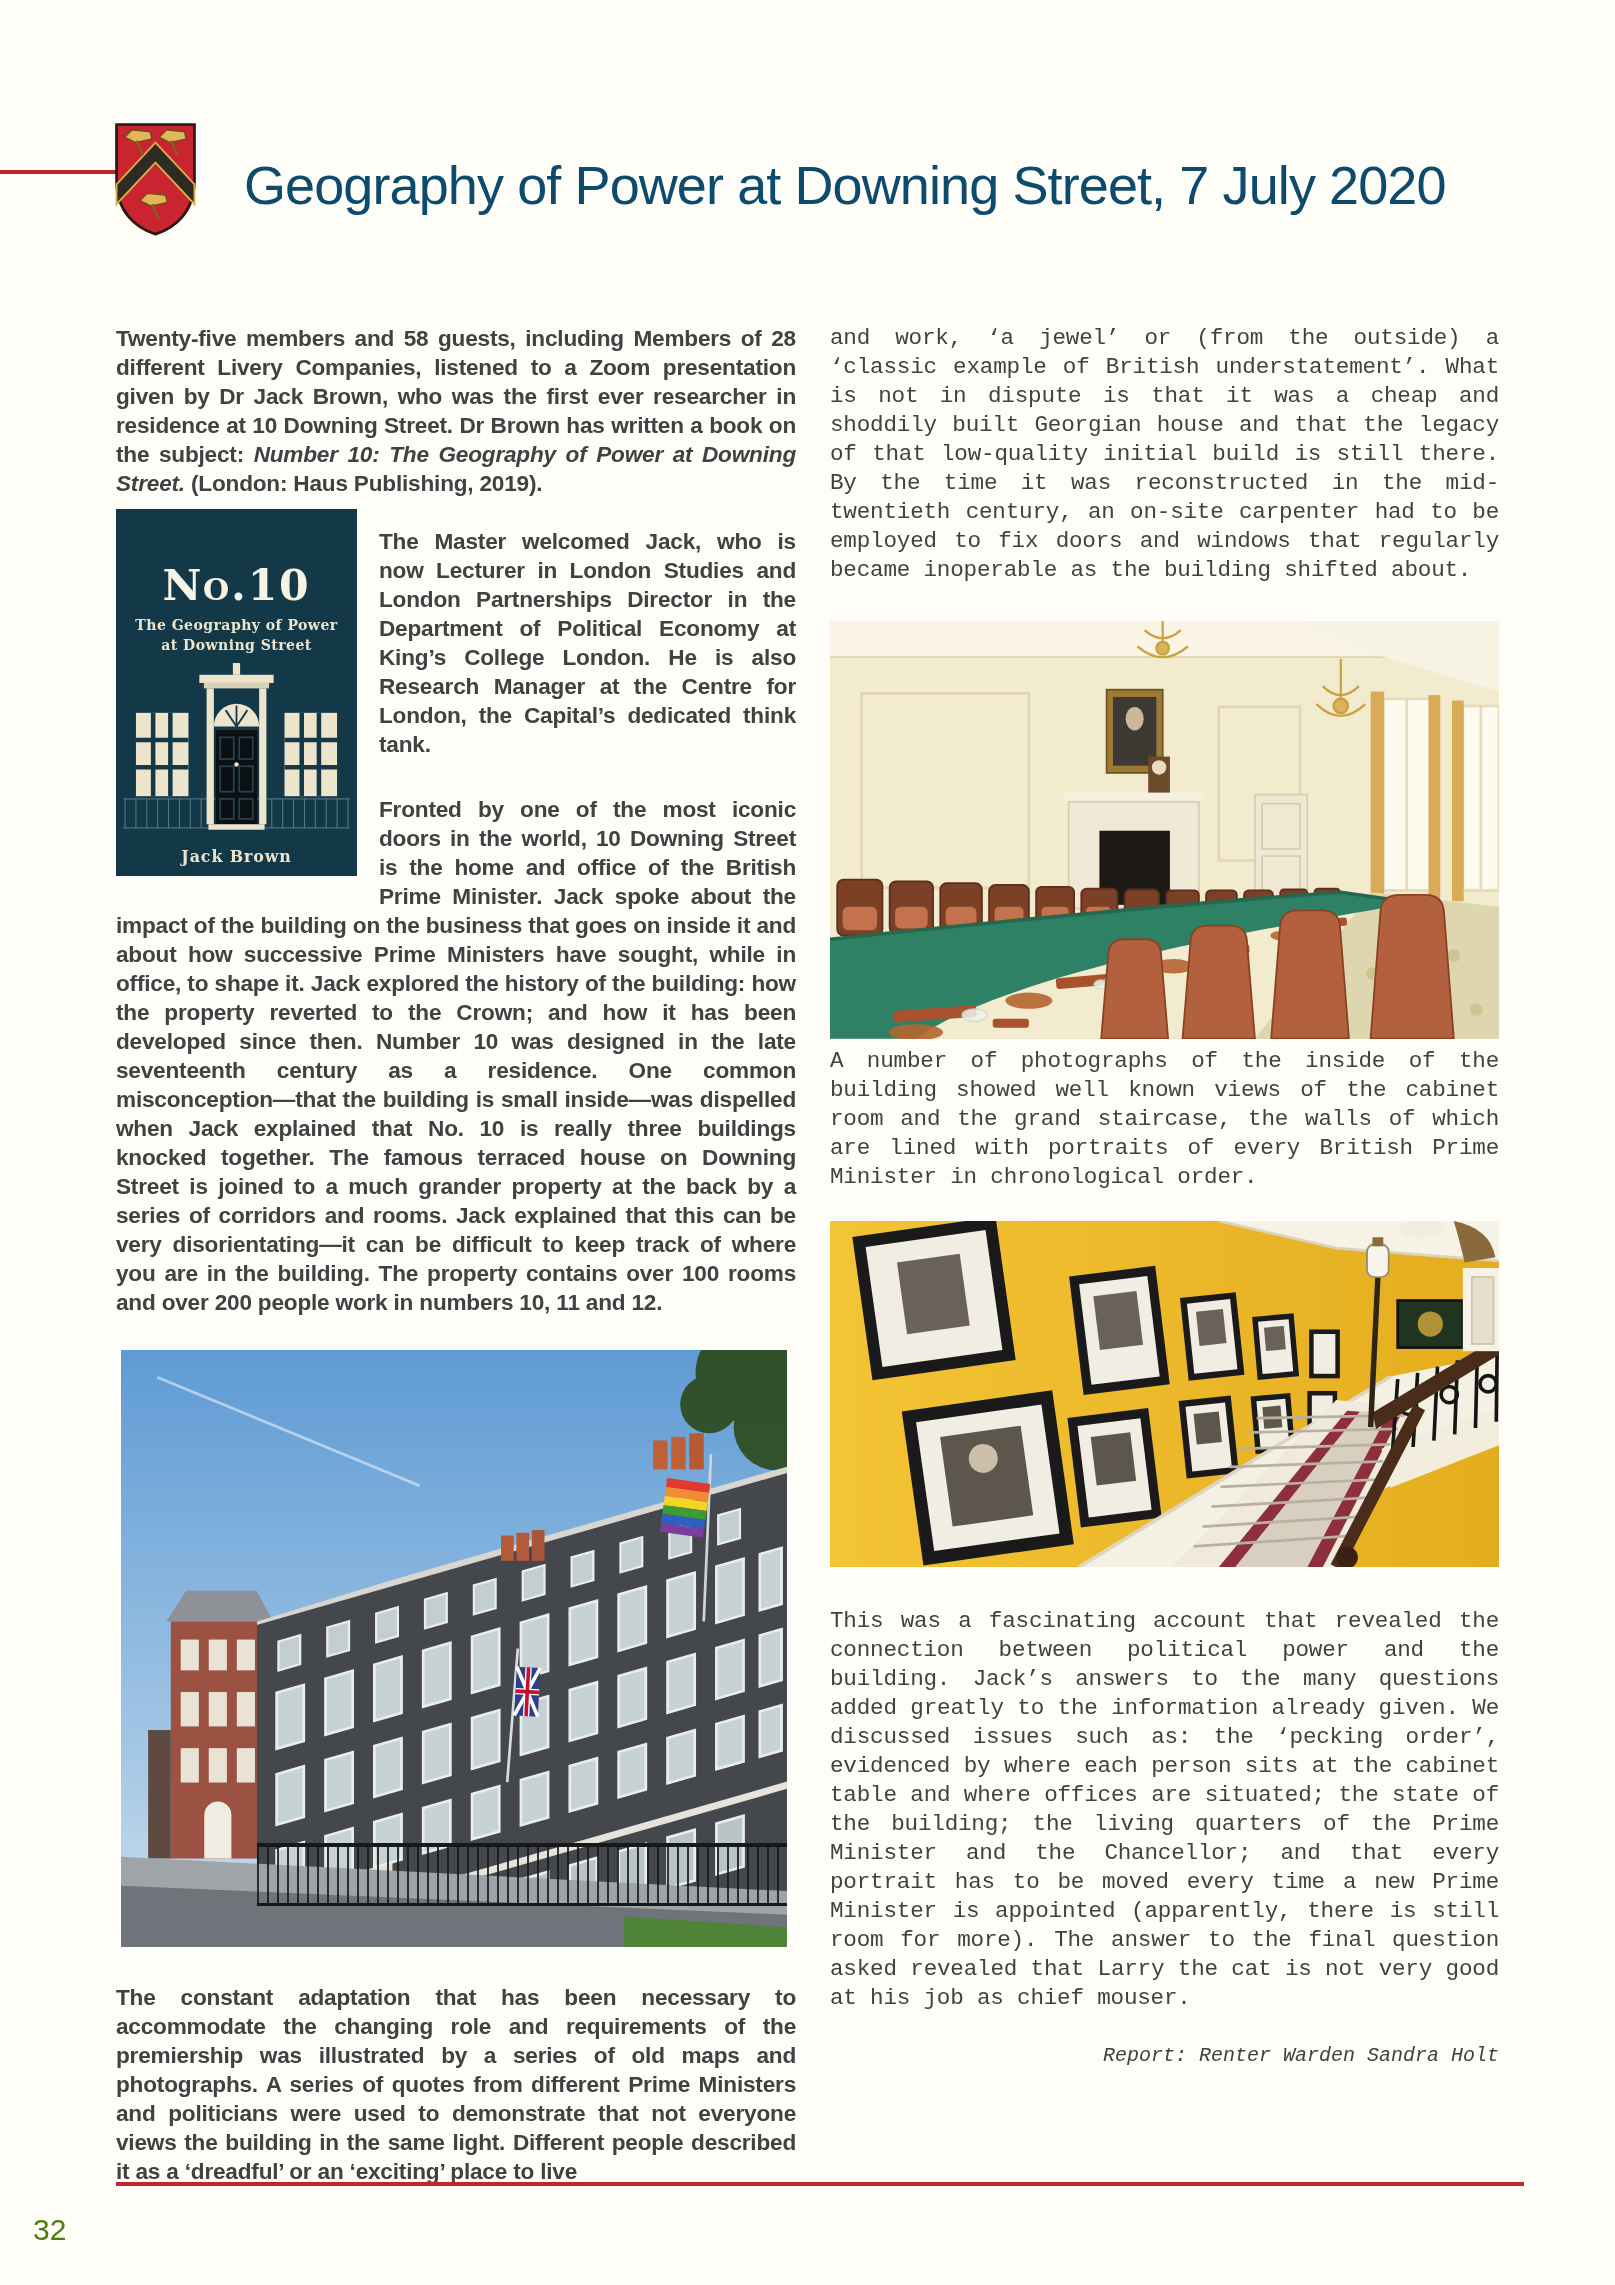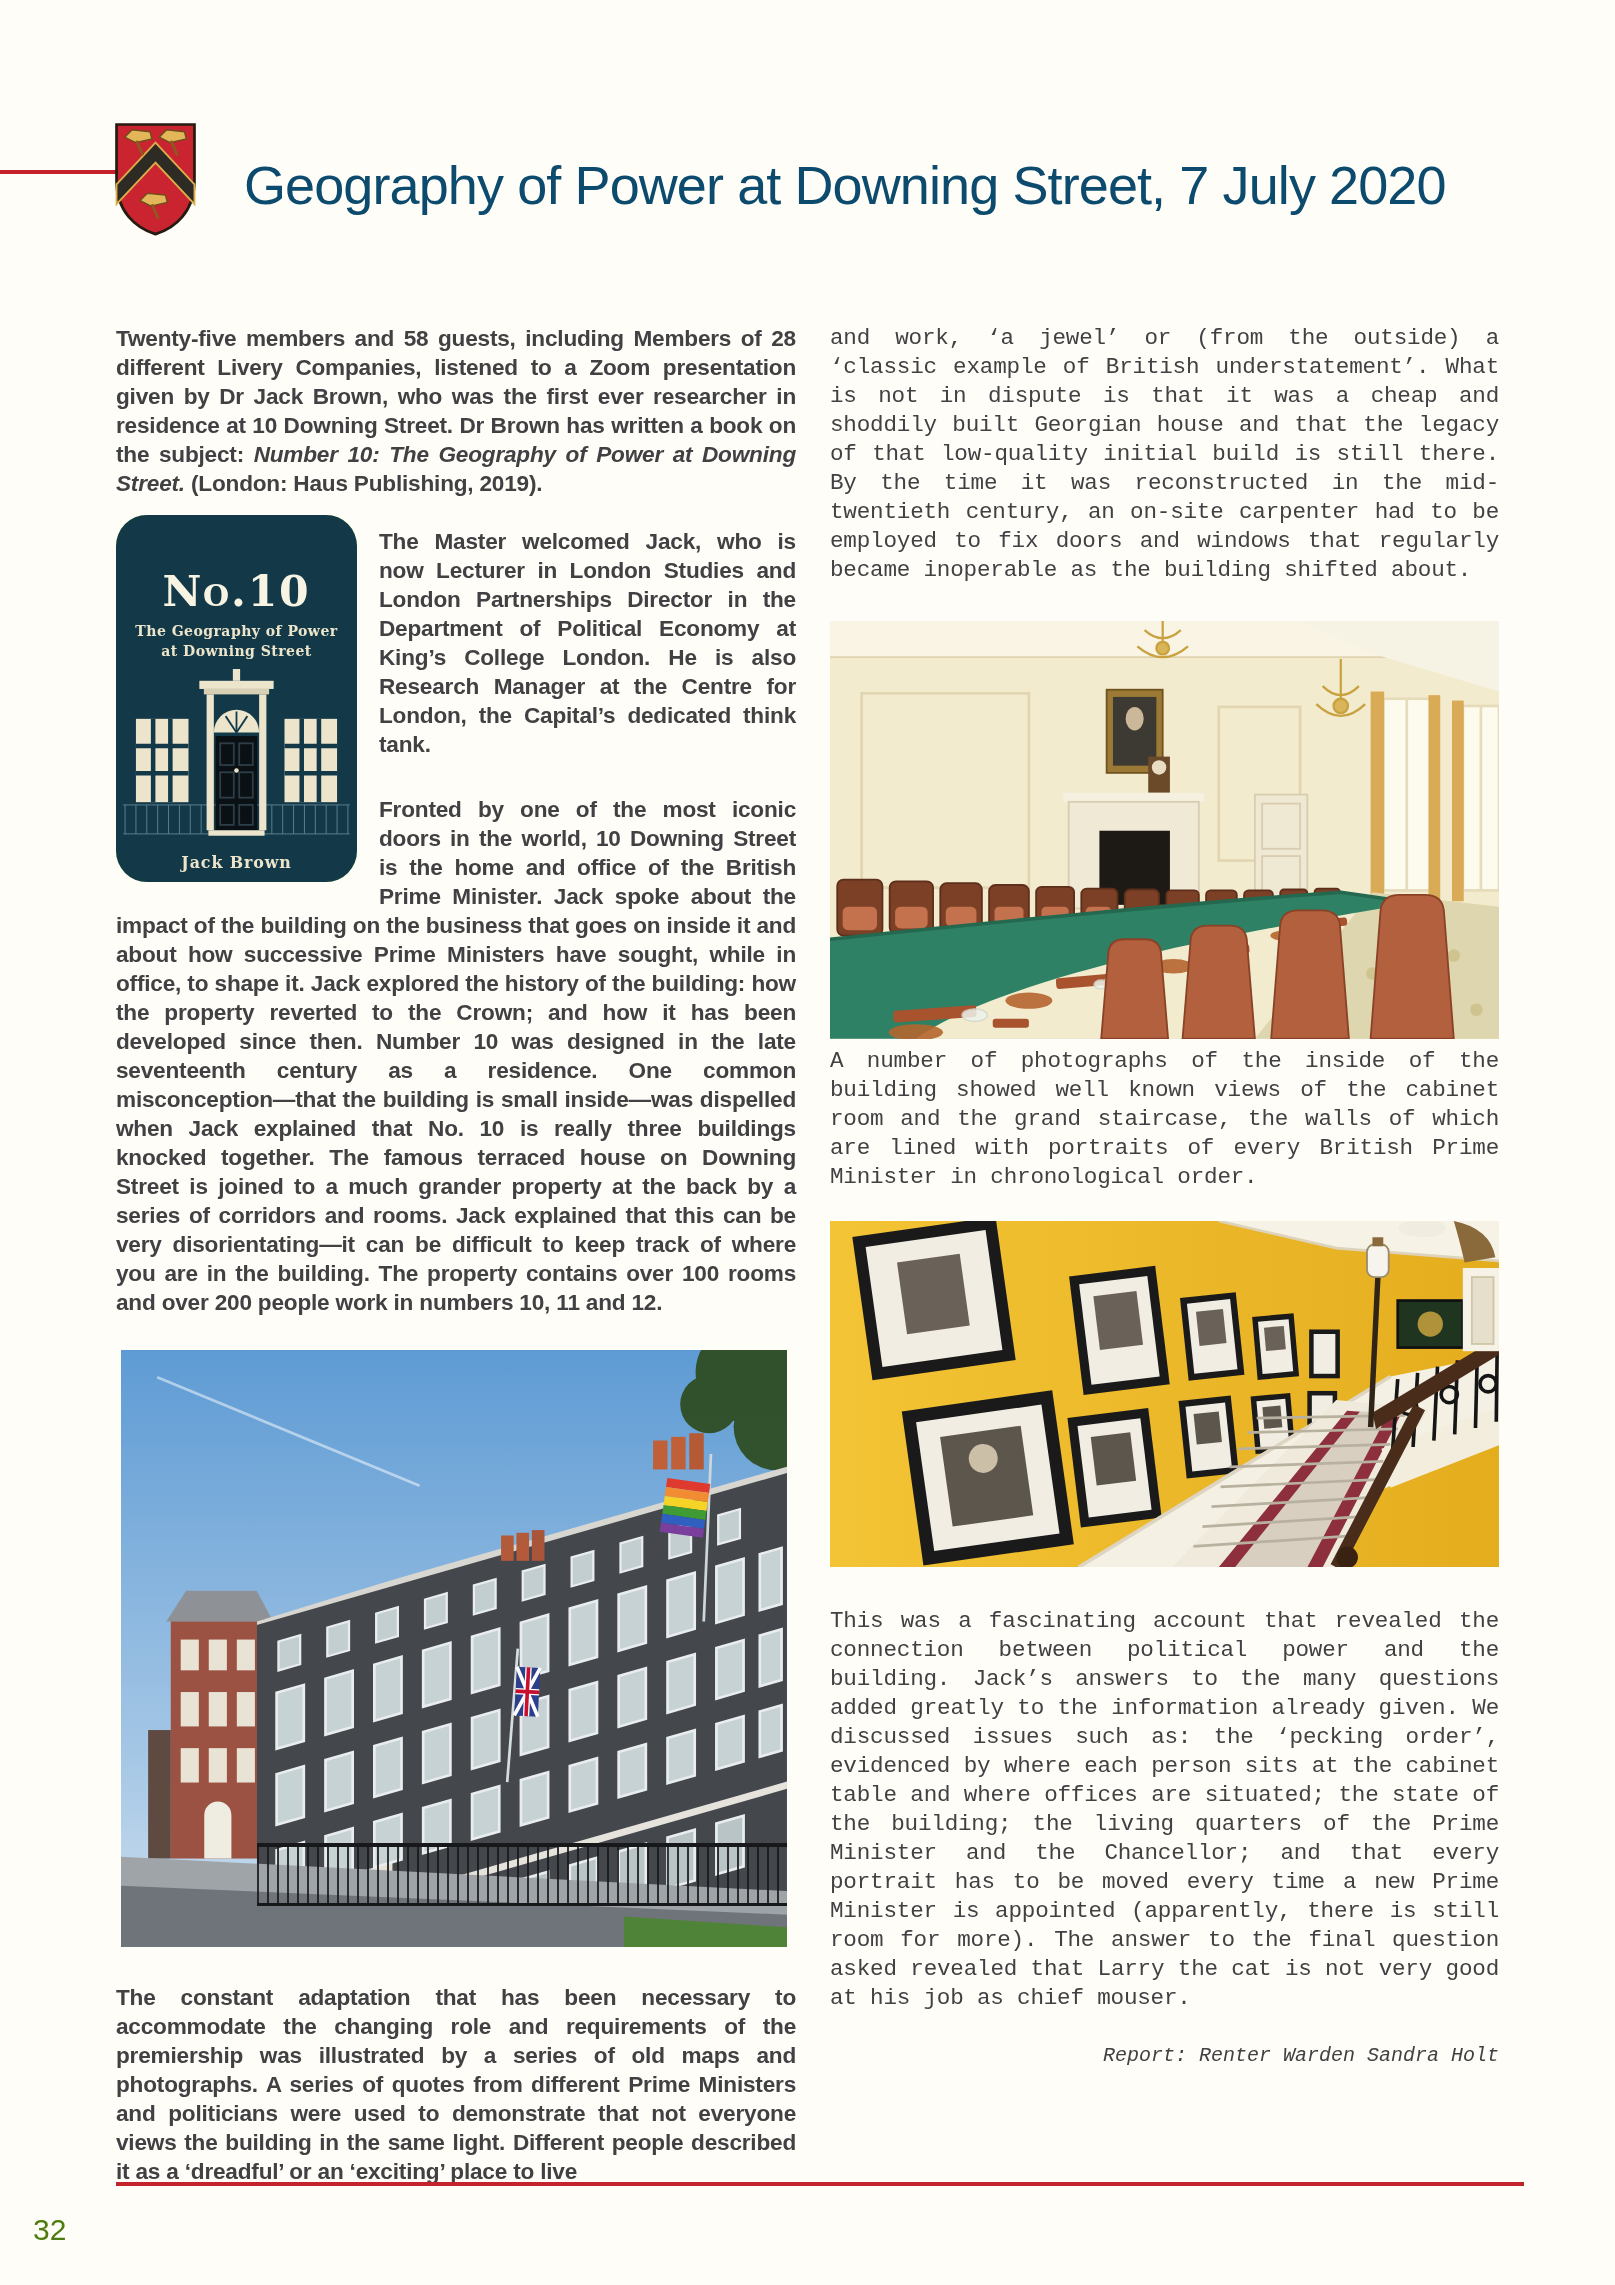--- a/index.html
+++ b/index.html
@@ -23,22 +23,22 @@
   .col-left{left:116px;width:680px;font-weight:bold;}
   .col-right{left:830px;width:669px;font-family:Liberation Mono, monospace;}
   p.body{margin:0;text-align:justify;font-size:22.6px;line-height:29px;letter-spacing:-0.2px;}
   .mt{margin-top:36px !important;}
   .wrapblock{margin-top:7.2px;}
   .wrapblock:after{content:"";display:block;clear:both;}
   .p2pad{padding-top:22px;padding-left:20px;}
 
   
   .cover{
-    float:left;width:241px;height:367px;margin:10px 22px 9px 0;
-    position:relative;background:#bef264;overflow:hidden;border-radius:31px;
+    float:left;width:241px;height:367px;margin:4px 22px 9px 0;
+    position:relative;background:#bef264;overflow:hidden;
   }
   .cover svg{position:absolute;inset:0;}
   .cv-title{font-family:"DejaVu Serif","Liberation Serif",serif;font-size:47px;fill:#f7f4e4;font-variant:small-caps;letter-spacing:2px;}
   .cv-sub{font-family:"DejaVu Serif","Liberation Serif",serif;font-size:15.5px;fill:#ece5cb;letter-spacing:.5px;}
   .cv-author{font-family:"DejaVu Serif","Liberation Serif",serif;font-size:17.5px;fill:#ece5cb;letter-spacing:1px;}
 
   
   .photo{position:relative;overflow:hidden;background:#ddd;}
   .photo svg{position:absolute;inset:0;}
   .ph-ext{width:666px;height:597px;margin:33px 0 0 5.4px;}

